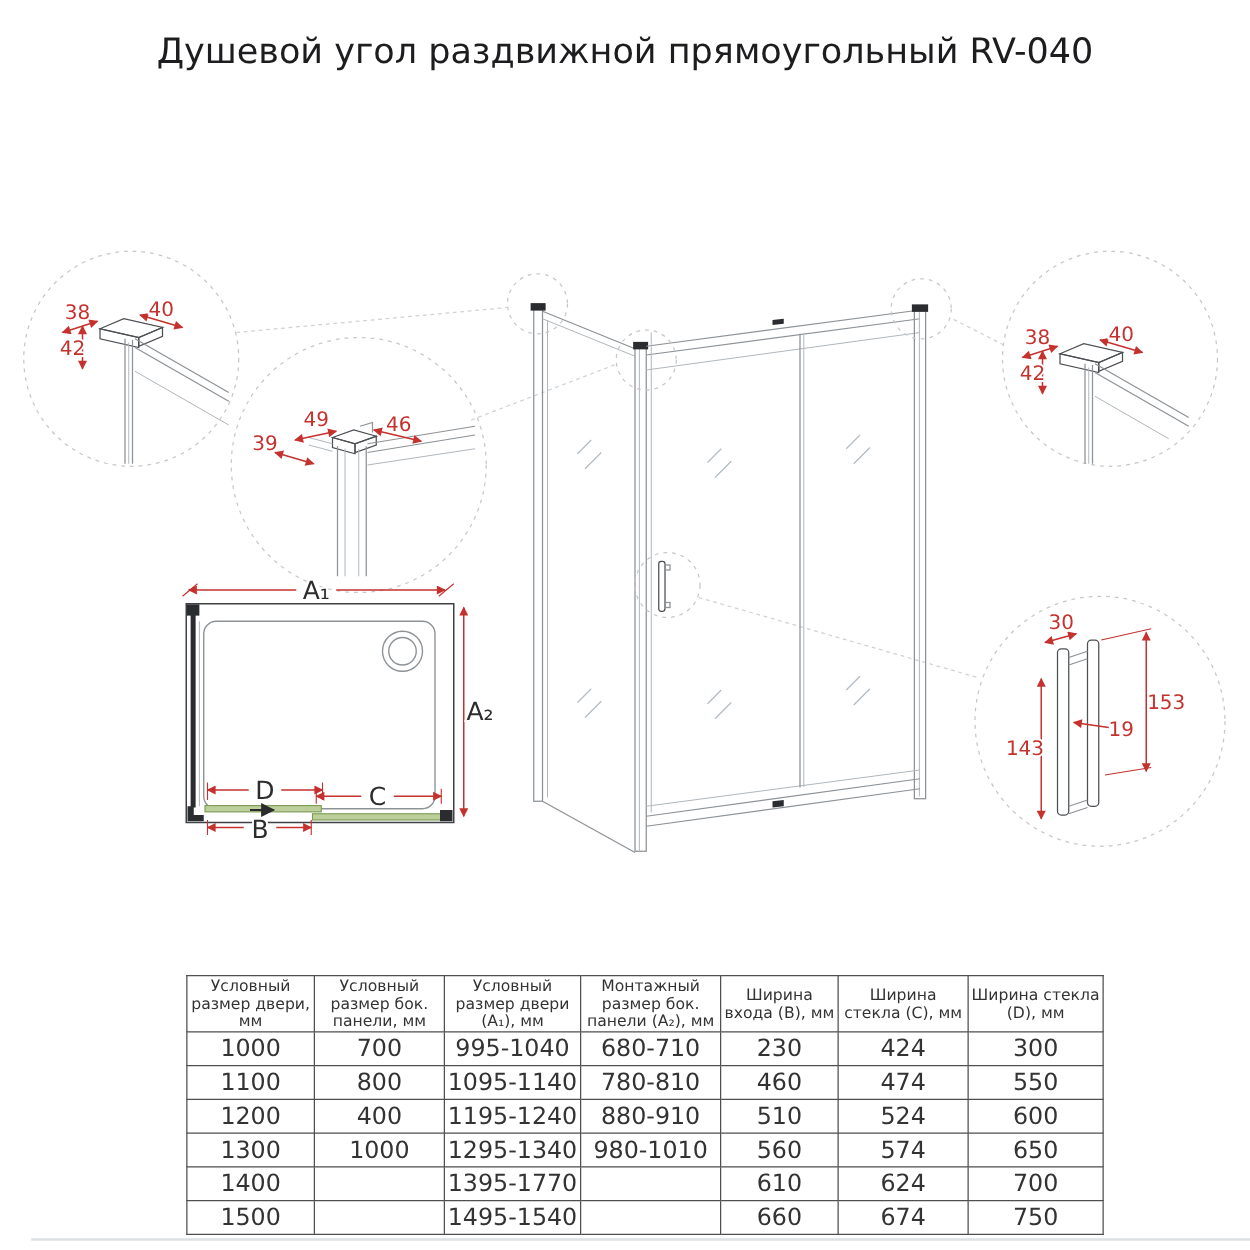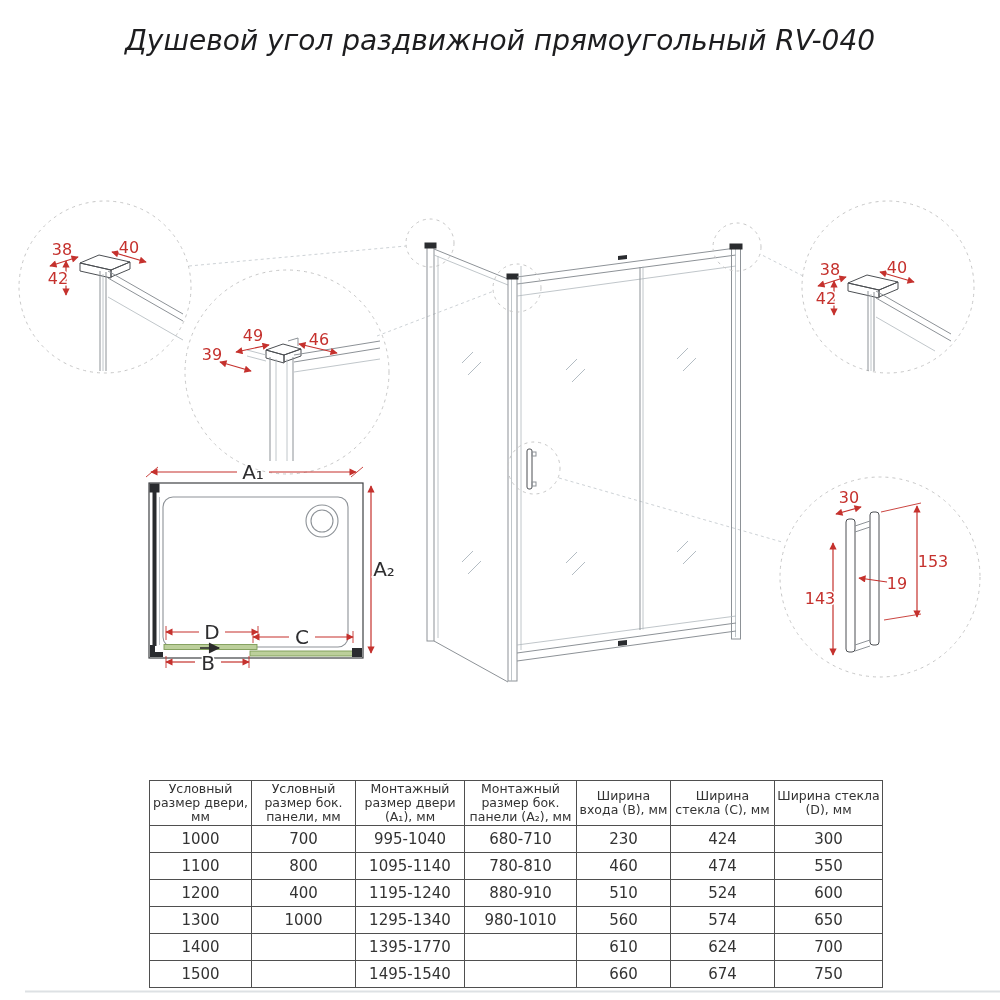--- a/index.html
+++ b/index.html
@@ -1,19 +1,19 @@
 <!DOCTYPE html>
 <html><head>
 <meta charset="utf-8">
 <style>
   html,body{margin:0;padding:0;background:#ffffff;}
   .page{position:relative;width:1000px;height:1000px;background:#fff;overflow:hidden;
         font-family:"DejaVu Sans",sans-serif;}
   .title{position:absolute;top:22px;left:0;width:1000px;text-align:center;
-         color:#1d1d1f;font-size:28px;line-height:37px;font-weight:400;font-style:italic;}
+         color:#1d1d1f;font-size:28px;line-height:37px;font-weight:400;}
   svg{position:absolute;left:0;top:0;}
   
   .gline{stroke:#8d9297;stroke-width:1;fill:none;}
   .gline2{stroke:#b0b7bc;stroke-width:.8;fill:none;}
   .dark{stroke:#4c4f53;stroke-width:1;fill:none;}
   .fillDark{fill:#2a2c2f;stroke:none;}
   .dashC{fill:none;stroke:#c7c7c7;stroke-width:1;stroke-dasharray:3 4;}
   .leader{fill:none;stroke:#cdd2d6;stroke-width:1;stroke-dasharray:3 3;}
   .red{stroke:#c5312d;stroke-width:1.2;fill:none;}
   .redthin{stroke:#c5312d;stroke-width:.9;fill:none;}
@@ -21,21 +21,21 @@
   text.redlab{font-size:16px;fill:#c5312d;text-anchor:middle;
       paint-order:stroke;stroke:#fff;stroke-width:3px;font-family:"DejaVu Sans",sans-serif;}
   text.blab{font-size:20px;fill:#2d2d2f;text-anchor:middle;
       paint-order:stroke;stroke:#fff;stroke-width:3px;font-family:"DejaVu Sans",sans-serif;}
   
   .specs{position:absolute;left:149px;top:780px;width:733px;border-collapse:collapse;
          table-layout:fixed;color:#333;}
   .specs th,.specs td{border:1px solid #4f4f4f;text-align:center;vertical-align:middle;
          overflow:hidden;}
   .specs th{font-weight:400;font-size:12.5px;line-height:1.12;height:41px;padding:1px 2px;}
-  .specs td{font-size:15px;height:26px;padding:0 2px;}
+  .specs td{font-size:19px;height:26px;padding:0 2px;}
 </style>
 </head>
 <body>
 
 <div class="page">
 
   <div class="title">
     <div>Душевой угол раздвижной прямоугольный RV-040</div>
   </div>
 
@@ -270,21 +270,21 @@
         <col style="width:109px">
       <col style="width:112px">
         <col style="width:94px">
         <col style="width:104px">
         <col style="width:108px">
     </colgroup>
     <thead>
       <tr>
         <th>Условный размер двери, мм</th>
         <th>Условный размер бок. панели, мм</th>
-        <th>Монтажный размер двери (A₁), мм</th>
+        <th>Условный размер двери (A₁), мм</th>
         <th>Монтажный размер бок. панели (A₂), мм</th>
         <th>Ширина входа (B), мм</th>
         <th>Ширина стекла (C), мм</th>
         <th>Ширина стекла (D), мм</th>
       </tr>
     </thead>
     <tbody>
       <tr>
         <td>1000</td>
         <td>700</td>

